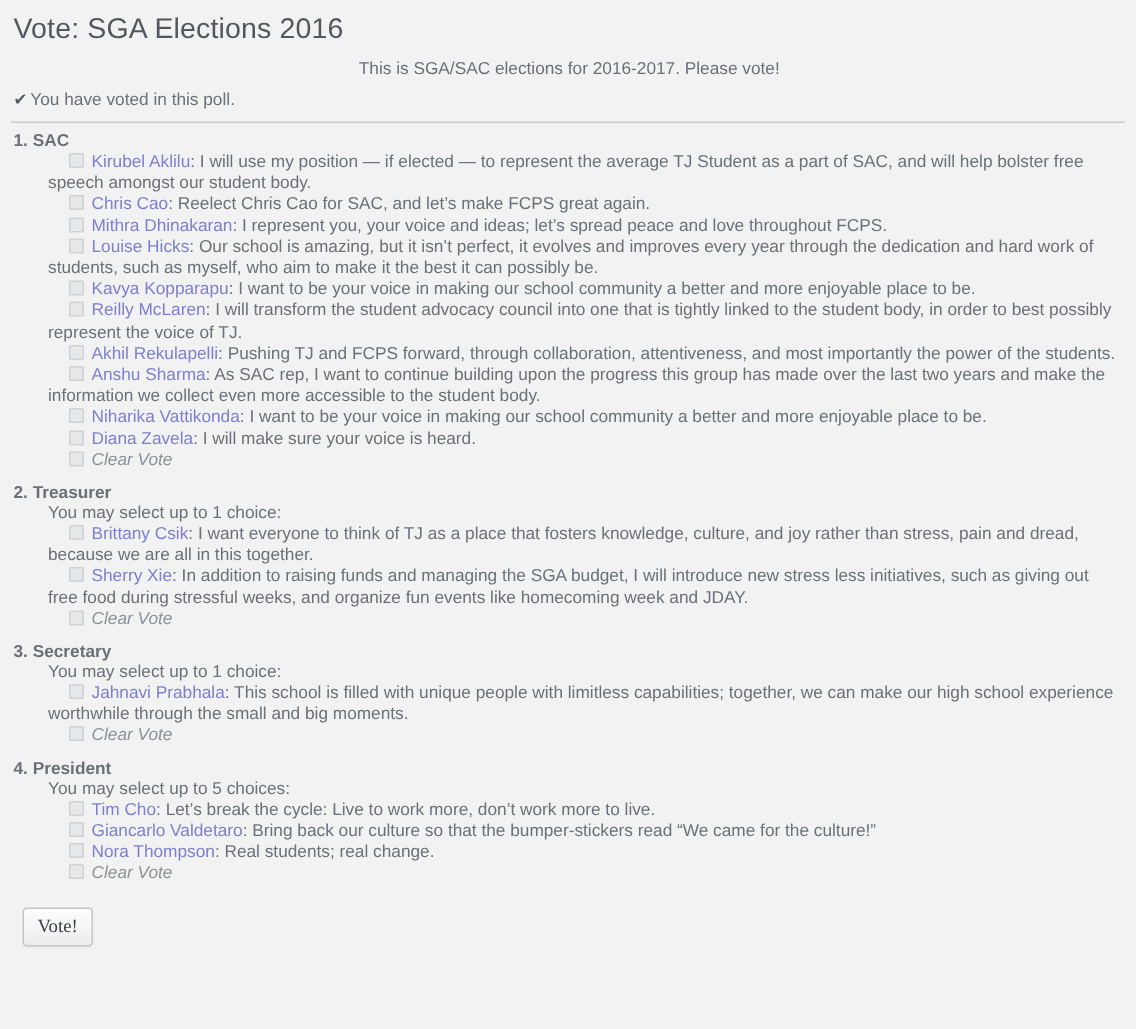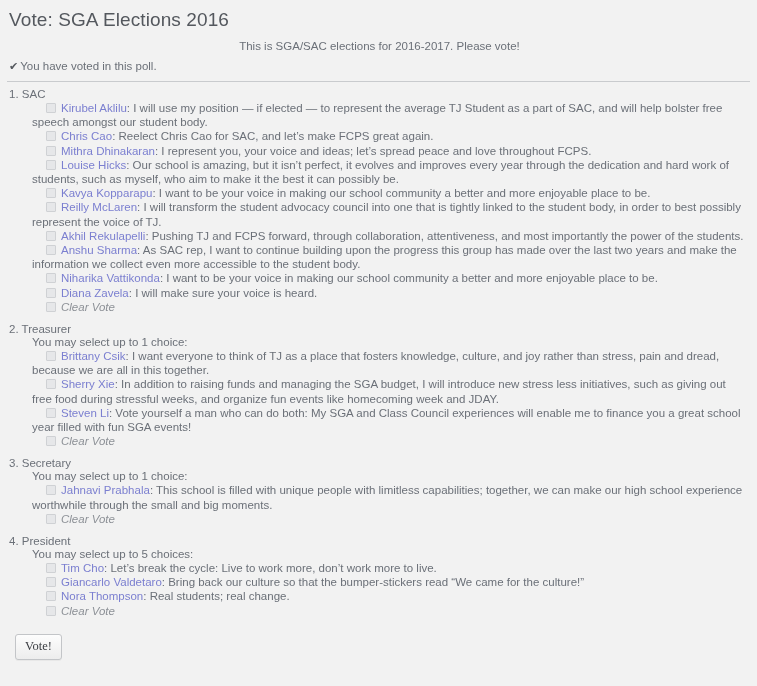--- a/index.html
+++ b/index.html
@@ -61,20 +61,21 @@
     padding: 0;
   }
   .question + .question {
     margin-top: 9px;
   }
   .q-title {
     font-size: 11.5px;
     color: #6b7078;
     padding-left: 2px;
     padding-bottom: 1px;
+    font-weight: bold;
   }
   .q-instruction {
     font-size: 11.5px;
     color: #6b7078;
     padding-left: 25px;
     padding-bottom: 1px;
   }
   .choices {
     list-style: none;
     margin: 0;
@@ -161,21 +162,20 @@
           <div class="choice"><input type="checkbox" class="cb" disabled="" style=""><span class="cand-name">Diana Zavela</span><span>: </span><span>I will make sure your voice is heard.</span></div>
           <div class="choice clear-vote"><input type="checkbox" class="cb" disabled="" style=""><span class="clear-label">Clear Vote</span></div>
         </div>
       </div>
       <div class="question">
         <div class="q-title">2. Treasurer</div>
         <div class="q-instruction">You may select up to 1 choice:</div>
         <div class="choices">
           <div class="choice"><input type="checkbox" class="cb" disabled="" style=""><span class="cand-name">Brittany Csik</span><span>: </span><span>I want everyone to think of TJ as a place that fosters knowledge, culture, and joy rather than stress, pain and dread, because we are all in this together.</span></div>
           <div class="choice"><input type="checkbox" class="cb" disabled="" style=""><span class="cand-name">Sherry Xie</span><span>: </span><span>In addition to raising funds and managing the SGA budget, I will introduce new stress less initiatives, such as giving out free food during stressful weeks, and organize fun events like homecoming week and JDAY.</span></div>
-          <div class="choice"><input type="checkbox" class="cb" disabled="" style=""><span class="cand-name">Steven Li</span><span>: </span><span>Vote yourself a man who can do both: My SGA and Class Council experiences will enable me to finance you a great school year filled with fun SGA events!</span></div>
           <div class="choice clear-vote"><input type="checkbox" class="cb" disabled="" style=""><span class="clear-label">Clear Vote</span></div>
         </div>
       </div>
       <div class="question">
         <div class="q-title">3. Secretary</div>
         <div class="q-instruction">You may select up to 1 choice:</div>
         <div class="choices">
           <div class="choice"><input type="checkbox" class="cb" disabled="" style=""><span class="cand-name">Jahnavi Prabhala</span><span>: </span><span>This school is filled with unique people with limitless capabilities; together, we can make our high school experience worthwhile through the small and big moments.</span></div>
           <div class="choice clear-vote"><input type="checkbox" class="cb" disabled="" style=""><span class="clear-label">Clear Vote</span></div>
         </div>

